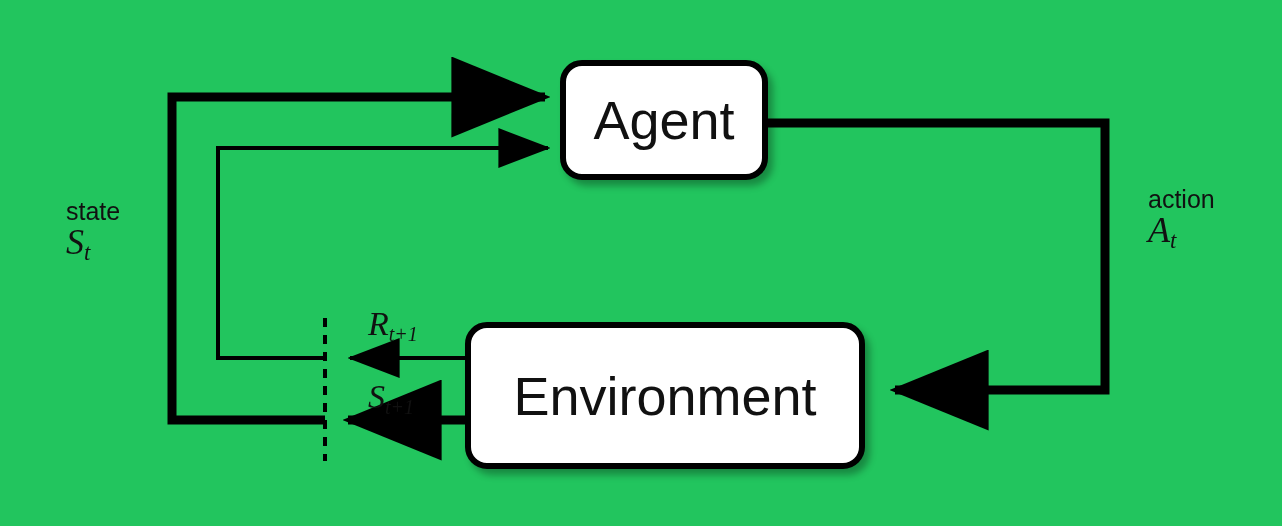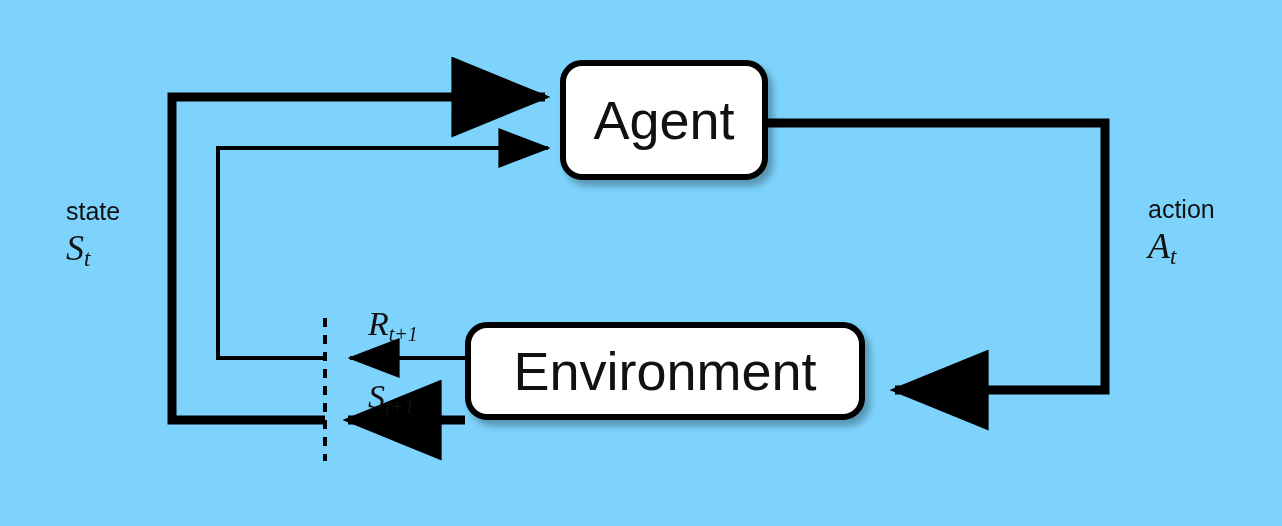--- a/index.html
+++ b/index.html
@@ -7,21 +7,21 @@
     padding: 0;
     background: #ffffff;
   }
   body {
     font-family: "Liberation Sans", sans-serif;
   }
   #diagram-root {
     position: relative;
     width: 1282px;
     height: 526px;
-    background: #7dd3fc;
+    background: #22c55e;
     overflow: hidden;
   }
   #diagram-svg {
     position: absolute;
     left: 0;
     top: 0;
     width: 1282px;
     height: 526px;
   }
   .node-box {
@@ -48,41 +48,40 @@
   #agent-box {
     left: 560px;
     top: 60px;
     width: 208px;
     height: 120px;
   }
   #environment-box {
     left: 465px;
     top: 322px;
     width: 400px;
-    height: 98px;
+    height: 147px;
   }
   .edge-label {
     position: absolute;
     color: #111111;
     white-space: nowrap;
     z-index: 4;
     line-height: 1.05;
   }
   .label-word {
     font-family: "Liberation Sans", sans-serif;
     font-size: 25px;
     font-weight: 400;
     display: block;
   }
   .label-sym {
     font-family: "Liberation Serif", serif;
     font-style: italic;
     font-size: 36px;
     display: block;
-    margin-top: 6px;
   }
   .label-sym .sub {
     font-size: 23px;
     vertical-align: -0.28em;
     font-style: italic;
   }
   .label-inline {
     position: absolute;
     font-family: "Liberation Serif", serif;
     font-style: italic;
@@ -91,21 +90,21 @@
     white-space: nowrap;
     z-index: 4;
   }
   .label-inline .sub {
     font-size: 20px;
     vertical-align: -0.28em;
     font-style: italic;
   }
   #label-state   { left: 66px;  top: 198px; }
   #label-reward  { left: 228px; top: 198px; }
-  #label-action  { left: 1148px; top: 196px; }
+  #label-action  { left: 1148px; top: 186px; }
   #label-r-next  { left: 368px; top: 305px; }
   #label-s-next  { left: 368px; top: 366px; margin-top: 12px; }
 </style>
 </head>
 <body>
 
 <div id="diagram-root">
 
   <svg id="diagram-svg" viewBox="0 0 1282 526">
     <defs>

